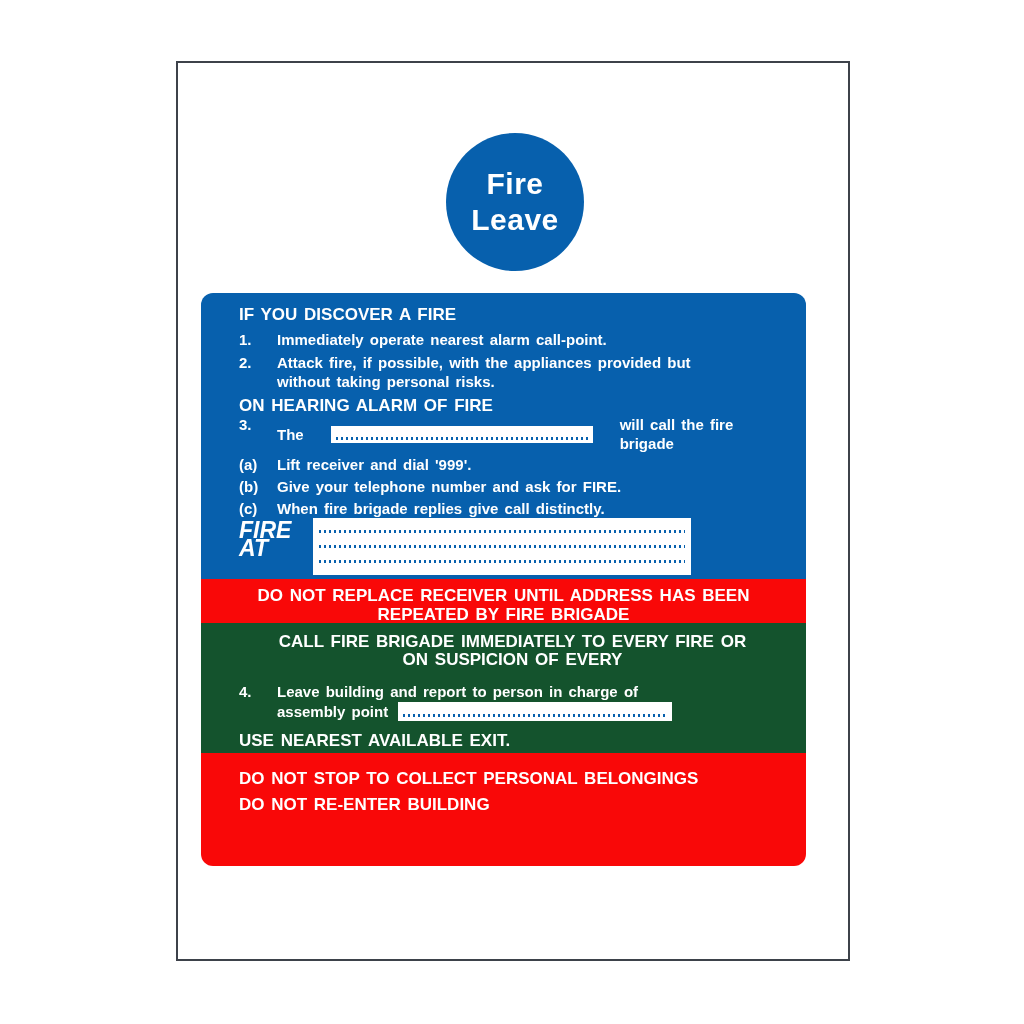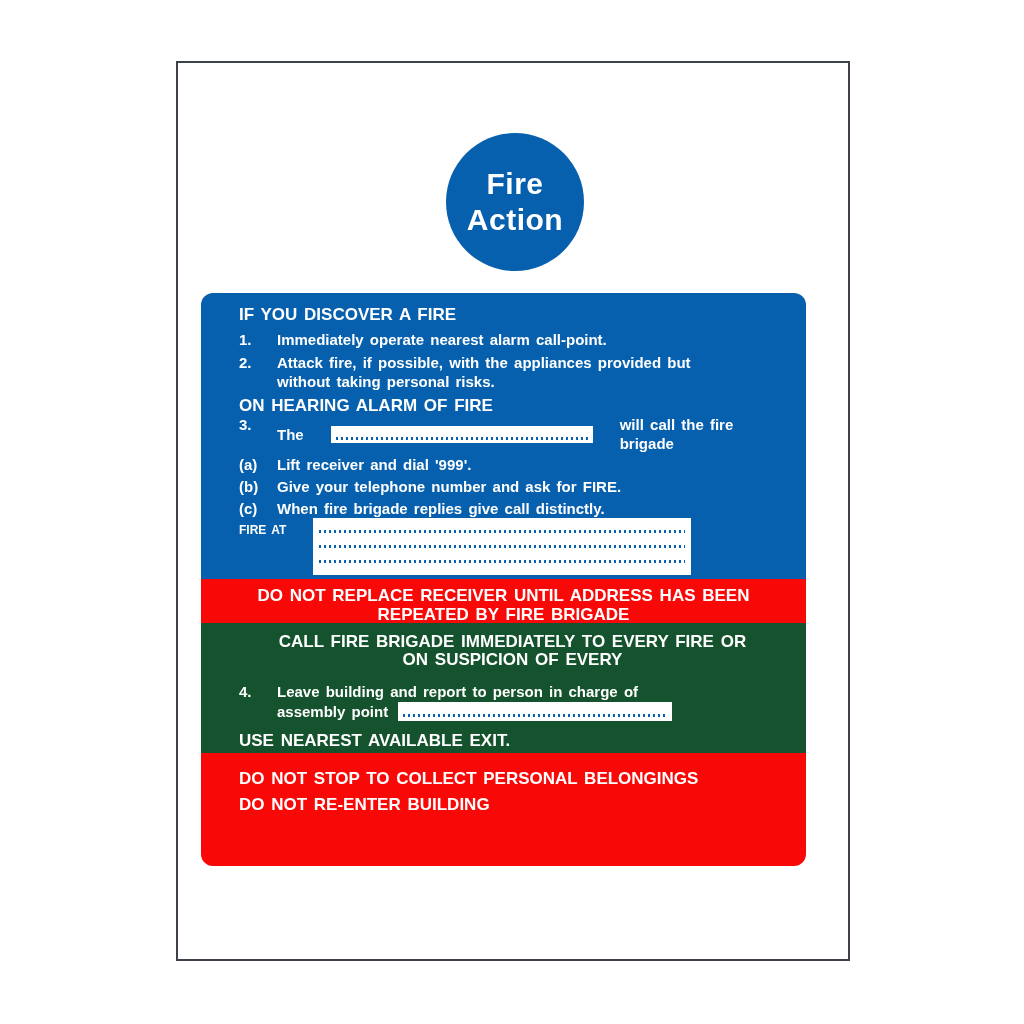--- a/index.html
+++ b/index.html
@@ -40,41 +40,41 @@
   .mt13{margin-top:13px;}
 
   
   .dotline { height:3px;
     background-image:repeating-linear-gradient(90deg,#0760ad 0 2px,transparent 2px 5px); }
   .fill-short { display:inline-block; width:274px; height:17px; background:#ffffff;
     vertical-align:middle; position:relative; }
   .fill-short .dotline { position:absolute; left:5px; right:5px; bottom:3px; }
   .inline-fill-row { display:flex; align-items:center; gap:27px; }
   .fireat-row { display:flex; margin-top:0; }
-  .fireat-label { width:74px; flex-shrink:0; font-size:12px; line-height:18px;
-    padding-top:3px; }
+  .fireat-label { width:74px; flex-shrink:0; font-size:23px; line-height:18px;
+    padding-top:3px;font-style:italic; }
   .fill-big { width:378px; height:57px; background:#ffffff; display:flex;
     flex-direction:column; justify-content:space-evenly; padding:0 6px; }
   .assembly-row { display:flex; align-items:flex-end; gap:10px; margin-top:1px; }
   .fill-mid { display:inline-block; width:274px; height:19px; background:#ffffff;
     position:relative; }
   .fill-mid .dotline { position:absolute; left:5px; right:5px; bottom:4px; }
 
   .prohib { font-size:17px; line-height:18px; margin-bottom:8px; }
 </style>
 </head>
 <body>
 
 <div class="stage">
 
   <div class="frame"></div>
 
   <div class="badge">
     <div>Fire</div>
-    <div>Action</div>
+    <div>Leave</div>
   </div>
 
   <div class="sign">
 
     <div class="panel-a">
       <div class="h-sec">IF YOU DISCOVER A FIRE</div>
 
       <div class="row mt6">
         <span class="num">1.</span>
         <span class="bod">Immediately operate nearest alarm call-point.</span>

